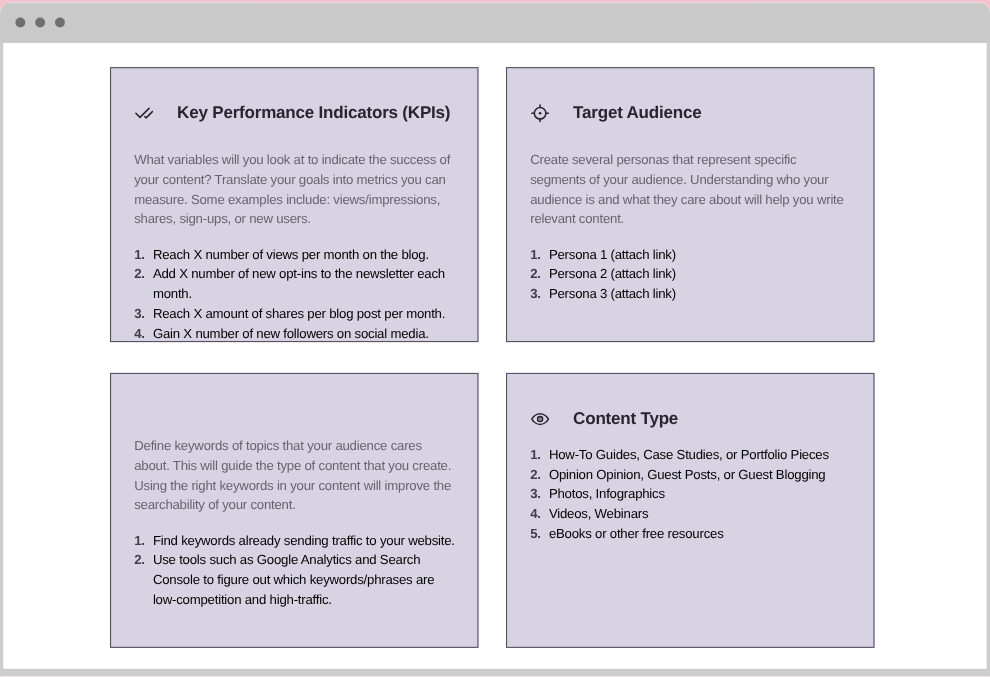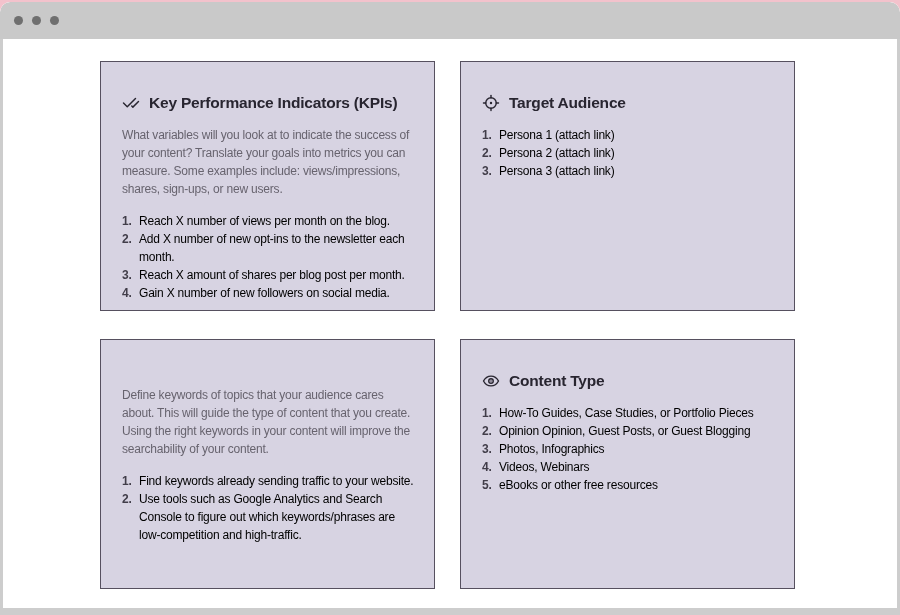--- a/index.html
+++ b/index.html
@@ -49,31 +49,31 @@
   .card {
     width: 335px; height: 250px;
     box-sizing: border-box;
     background: #d7d3e2;
     border: 1.5px solid #56505f;
     padding: 32px 20px 0 21px;
   }
   .card-header {
     display: flex;
     align-items: center;
-    gap: 9px;
+    gap: 21px;
   }
   .card-title {
     font-size: 15.5px;
     font-weight: bold;
     color: #282530;
     letter-spacing: -0.2px;
   }
   .card-icon { width: 18px; height: 18px; flex: 0 0 auto; }
   .card-desc {
-    margin-top: 14px;
+    margin-top: 24px;
     font-size: 12px;
     letter-spacing: -0.2px;
     line-height: 18px;
     color: #67636e;
   }
   ol.card-list {
     list-style: none;
     margin: 14px 0 0 0;
     padding: 0;
   }
@@ -147,20 +147,21 @@
               <line x1="2" y1="12" x2="5" y2="12"></line>
               <line x1="19" y1="12" x2="22" y2="12"></line>
               <line x1="12" y1="2" x2="12" y2="5"></line>
               <line x1="12" y1="19" x2="12" y2="22"></line>
               <circle cx="12" cy="12" r="7"></circle>
               <circle cx="12" cy="12" r="1.6" fill="#282530" stroke="none"></circle>
             </svg>
           </span>
           <span class="card-title">Target Audience</span>
         </div>
+        <div class="card-desc">Create several personas that represent specific segments of your audience. Understanding who your audience is and what they care about will help you write relevant content.</div>
         <ol class="card-list">
 
             <li>
               <span class="num">1.</span>
               <span class="txt">Persona 1 (attach link)</span>
             </li>
 
             <li>
               <span class="num">2.</span>
               <span class="txt">Persona 2 (attach link)</span>

